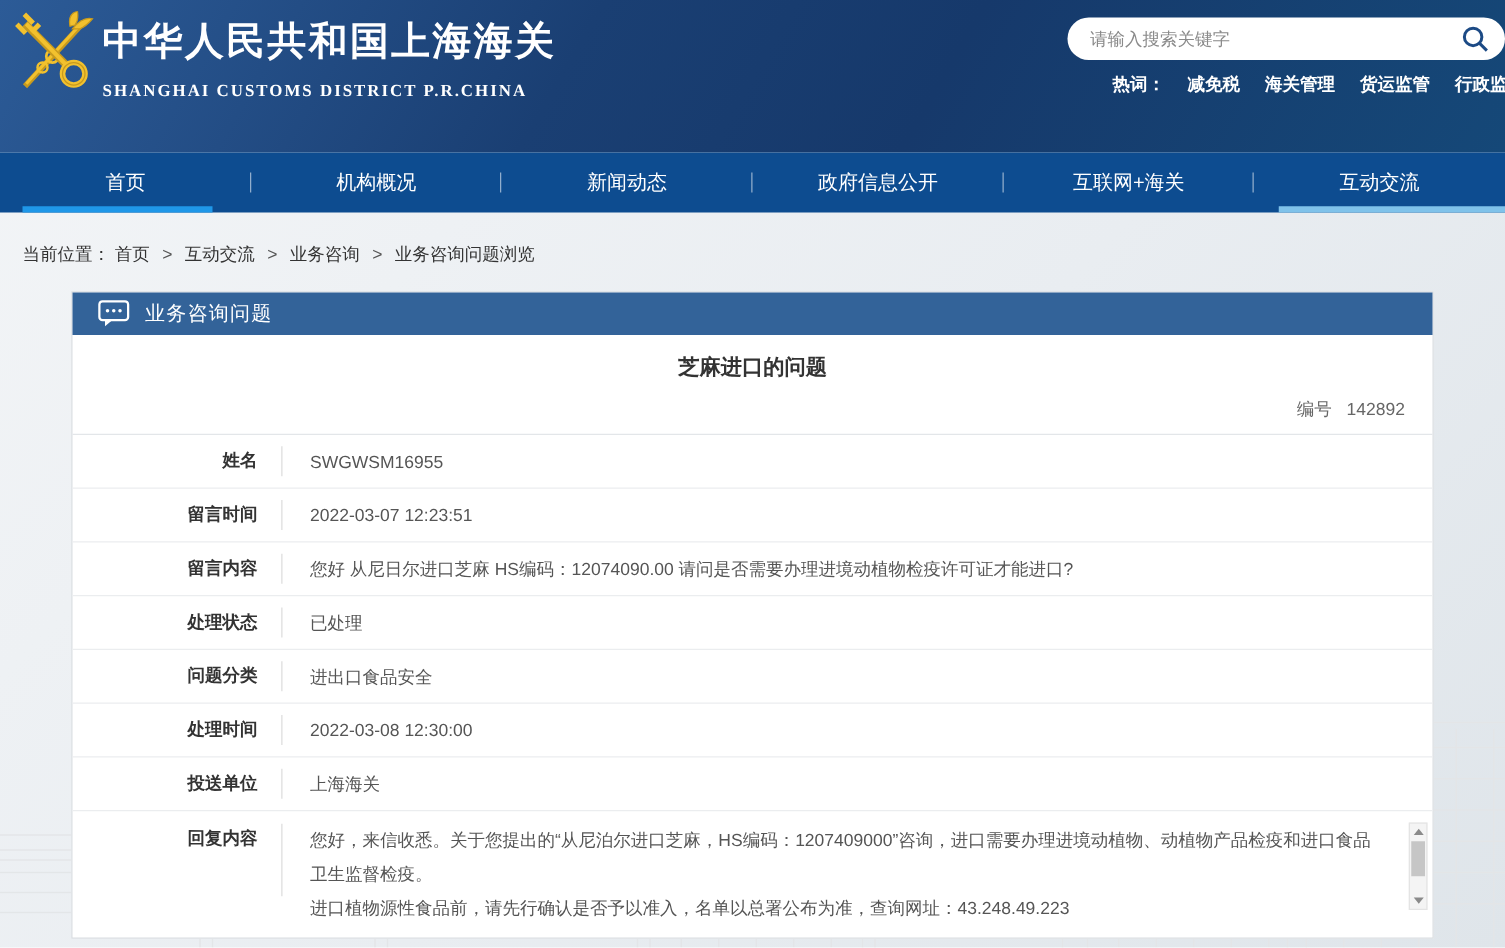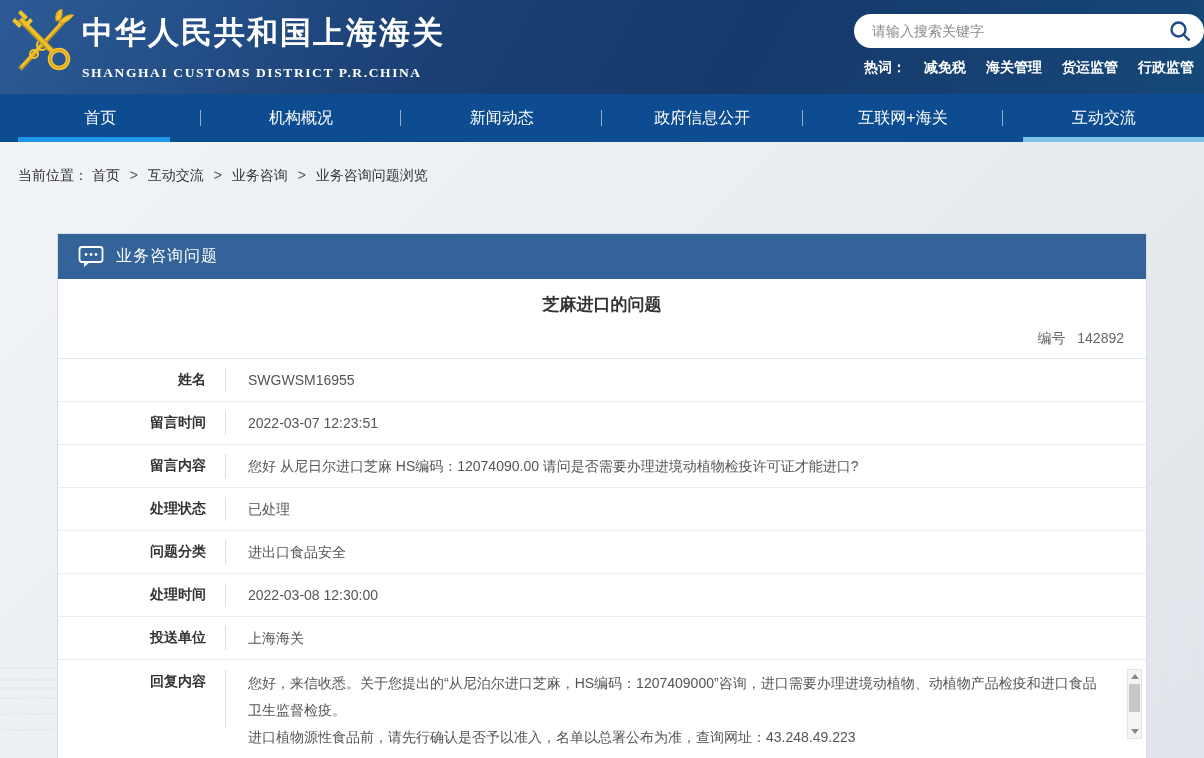--- a/index.html
+++ b/index.html
@@ -6,21 +6,21 @@
   html,body { width:1204px; height:758px; overflow:hidden; }
   body {
     font-family:"Liberation Sans","DejaVu Sans",sans-serif;
     background:linear-gradient(135deg,#f3f5f7 0%,#e9edf1 55%,#dfe5ea 100%);
     position:relative;
     color:#333;
   }
 
   
   .banner{
-    height:94px;
+    height:122px;
     background:linear-gradient(120deg,#2c5b97 0%,#1a3f73 38%,#16396b 62%,#154878 100%);
     position:relative;
     z-index:3;
   }
   .logo-wrap{ position:absolute; left:8px; top:9px; display:flex; align-items:flex-start; }
   .emblem{ width:68px; height:72px; flex:0 0 auto; }
   .site-titles{ margin-left:6px; padding-top:6px; }
   .site-title-cn{
     color:#fff; font-size:31px; font-weight:bold; letter-spacing:2px; line-height:36px;
   }
@@ -32,21 +32,21 @@
   .search-pill{
     width:350px; height:34px; background:#fff; border-radius:17px;
     display:flex; align-items:center; padding:0 12px 0 18px;
   }
   .search-input{
     flex:1; border:none; outline:none; font-size:14px; color:#333; background:transparent;
   }
   .search-input::placeholder{ color:#8a8a8a; }
   .search-btn{ width:24px; height:24px; cursor:pointer; background:none; border:none; padding:0; }
   .hot-words{
-    margin-top:11px; display:flex; justify-content:flex-end; align-items:center;
+    margin-top:11px; display:flex; align-items:center;
     color:#fff; font-size:14px; font-weight:bold; white-space:nowrap;margin-left:36px;
   }
   .hot-words .hw-label{ font-weight:bold; margin-right:8px; }
   .hot-word{ margin:0 10px; cursor:pointer;font-family:Liberation Serif, serif; }
   .hw-divider{ width:1px; height:14px; background:rgba(255,255,255,.75); }
 
   
   .nav{
     height:48px; background:#0d4c90; display:flex; position:relative; z-index:3;
   }
@@ -71,21 +71,21 @@
 
   
   .watermark{ position:absolute; left:0; bottom:0; width:1204px; height:210px; z-index:0; }
 
   
   .panel{
     position:absolute; left:57px; top:233px; width:1090px;
     background:#fff; border:1px solid #d9dde1; z-index:2;
   }
   .panel-header{
-    height:45px; background:#336399; display:flex; align-items:center; padding-left:20px;
+    height:34px; background:#336399; display:flex; align-items:center; padding-left:20px;
   }
   .panel-header .chat-icon{ width:26px; height:24px; margin-right:12px; }
   .panel-header-label{ color:#fff; font-size:16px; letter-spacing:1px; }
 
   .title-block{ border-bottom:1px solid #e3e6e9; padding:14px 22px 10px 22px; }
   .q-title{ text-align:center; font-size:17px; font-weight:bold; color:#333; }
   .q-number{ text-align:right; color:#666; font-size:14px; margin-top:14px; }
   .q-number .num-val{ margin-left:8px; }
 
   .info-row{

